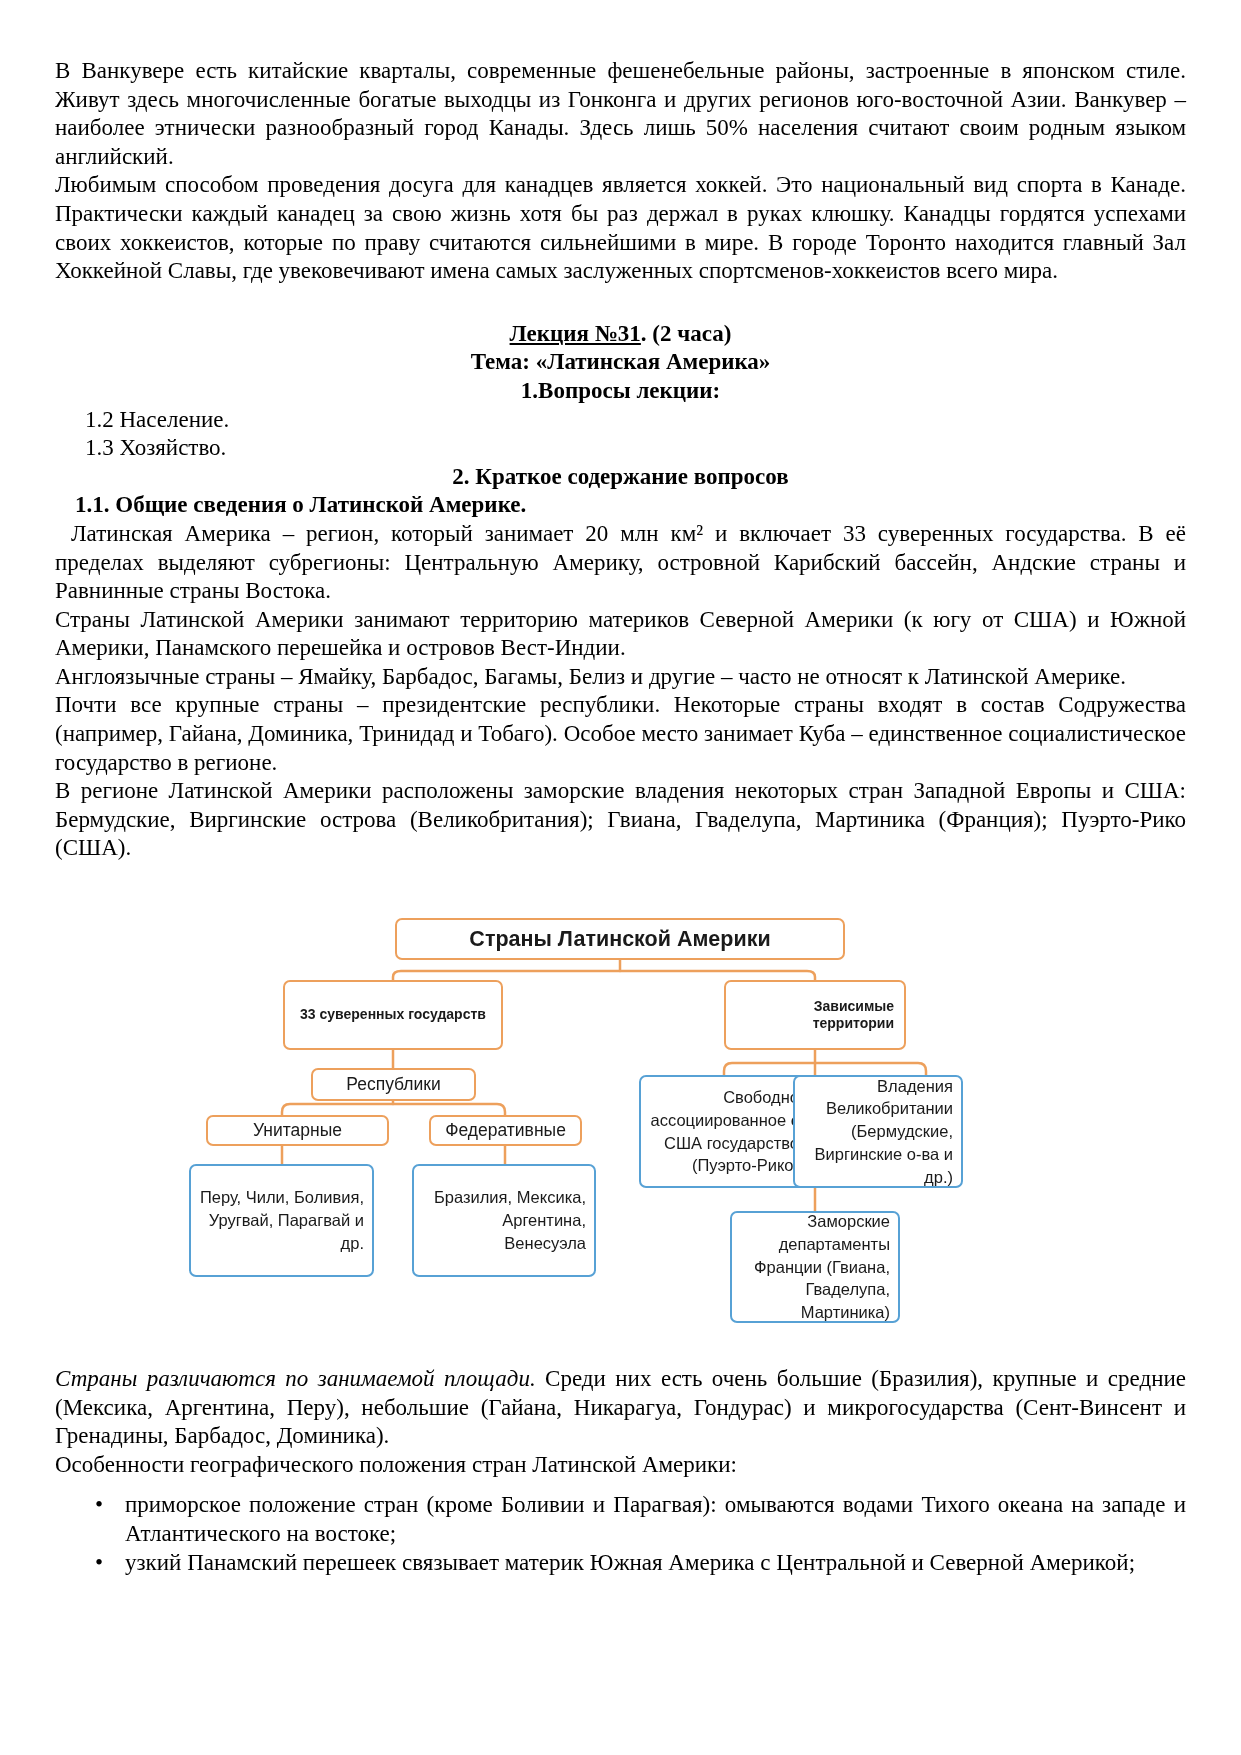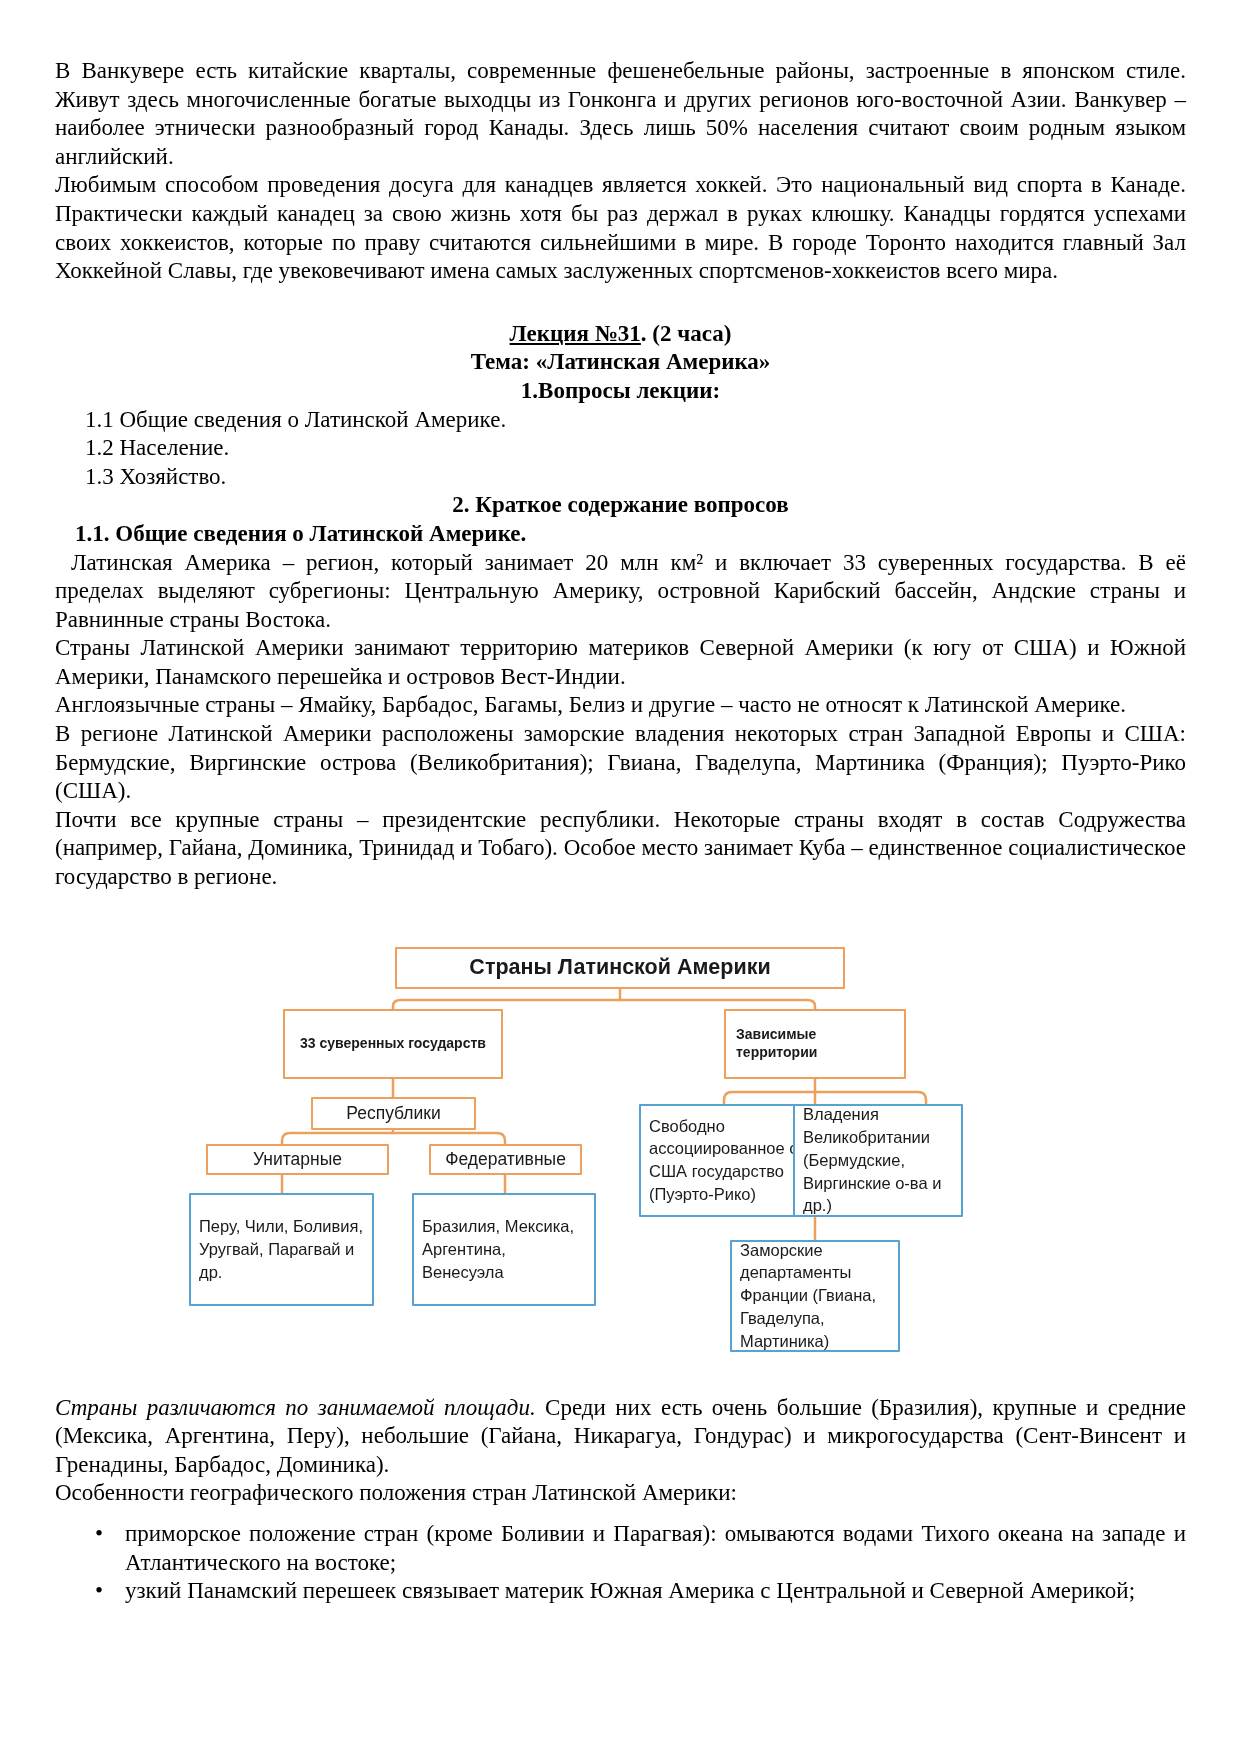--- a/index.html
+++ b/index.html
@@ -26,21 +26,21 @@
   }
   
   .diagram {
     position:relative; height:420px; margin:50px 0 32px 0;
     font-family:"Liberation Sans", sans-serif; color:#1a1a1a;
   }
   .diagram svg { position:absolute; left:0; top:0; z-index:0; }
   .node {
     position:absolute; z-index:1; box-sizing:border-box; background:#fff;
     display:flex; align-items:center; justify-content:center;
-    text-align:left; border-radius:1px;
+    text-align:right; border-radius:7px;
   }
   .onode { border:2.5px solid #EDA05C; font-weight:bold; line-height:1.25; }
   .onode-root { font-size:21.5px; }
   .onode-l2 { font-size:14px; padding:4px 10px; }
   .onode-sm { border:2.5px solid #EDA05C; font-weight:normal; font-size:17.5px; }
   .bnode {
     border:2.5px solid #57A1D5; font-weight:normal;
     font-size:16.5px; line-height:1.38; padding:6px 8px;
   }
 </style>
@@ -55,34 +55,33 @@
 
   <div class="center bold lecture-title">
     <span class="underline">Лекция №31</span><span>. (2 часа)</span>
   </div>
 
   <div class="center bold">Тема: «Латинская Америка»</div>
 
   <div class="center bold">1.Вопросы лекции:</div>
 
   <div class="qlist">
-    <div>1.1 Общие сведения о Латинской Америке.</div>
     <div>1.2 Население.</div>
     <div>1.3 Хозяйство.</div>
   </div>
 
   <div class="center bold">2. Краткое содержание вопросов</div>
 
   <div class="bold section-h">1.1.  Общие сведения о Латинской Америке.</div>
 
   <p class="just indent">Латинская Америка – регион, который занимает 20 млн км² и включает 33 суверенных государства. В её пределах выделяют субрегионы: Центральную Америку, островной Карибский бассейн, Андские страны и Равнинные страны Востока.</p>
   <p class="just">Страны Латинской Америки занимают территорию материков Северной Америки (к югу от США) и Южной Америки, Панамского перешейка и островов Вест-Индии.</p>
   <p class="just">Англоязычные страны – Ямайку, Барбадос, Багамы, Белиз и другие – часто не относят к Латинской Америке.</p>
+  <p class="just">Почти все крупные страны – президентские республики. Некоторые страны входят в состав Содружества (например, Гайана, Доминика, Тринидад и Тобаго). Особое место занимает Куба – единственное социалистическое государство в регионе.</p>
   <p class="just">В регионе Латинской Америки расположены заморские владения некоторых стран Западной Европы и США: Бермудские, Виргинские острова (Великобритания); Гвиана, Гваделупа, Мартиника (Франция); Пуэрто-Рико (США).</p>
-  <p class="just">Почти все крупные страны – президентские республики. Некоторые страны входят в состав Содружества (например, Гайана, Доминика, Тринидад и Тобаго). Особое место занимает Куба – единственное социалистическое государство в регионе.</p>
 
   <div class="diagram">
     <svg width="1131" height="420" viewBox="0 0 1131 420">
       <g stroke="#EDA05C" stroke-width="2.5" fill="none" stroke-linecap="round">
 
         <path d="M 565 47 V 58"></path>
         <path d="M 338 67 V 64 Q 338 58 346 58 H 752 Q 760 58 760 64 V 67"></path>
 
         <path d="M 338 137 V 155"></path>
         <path d="M 338 188 V 191"></path>

